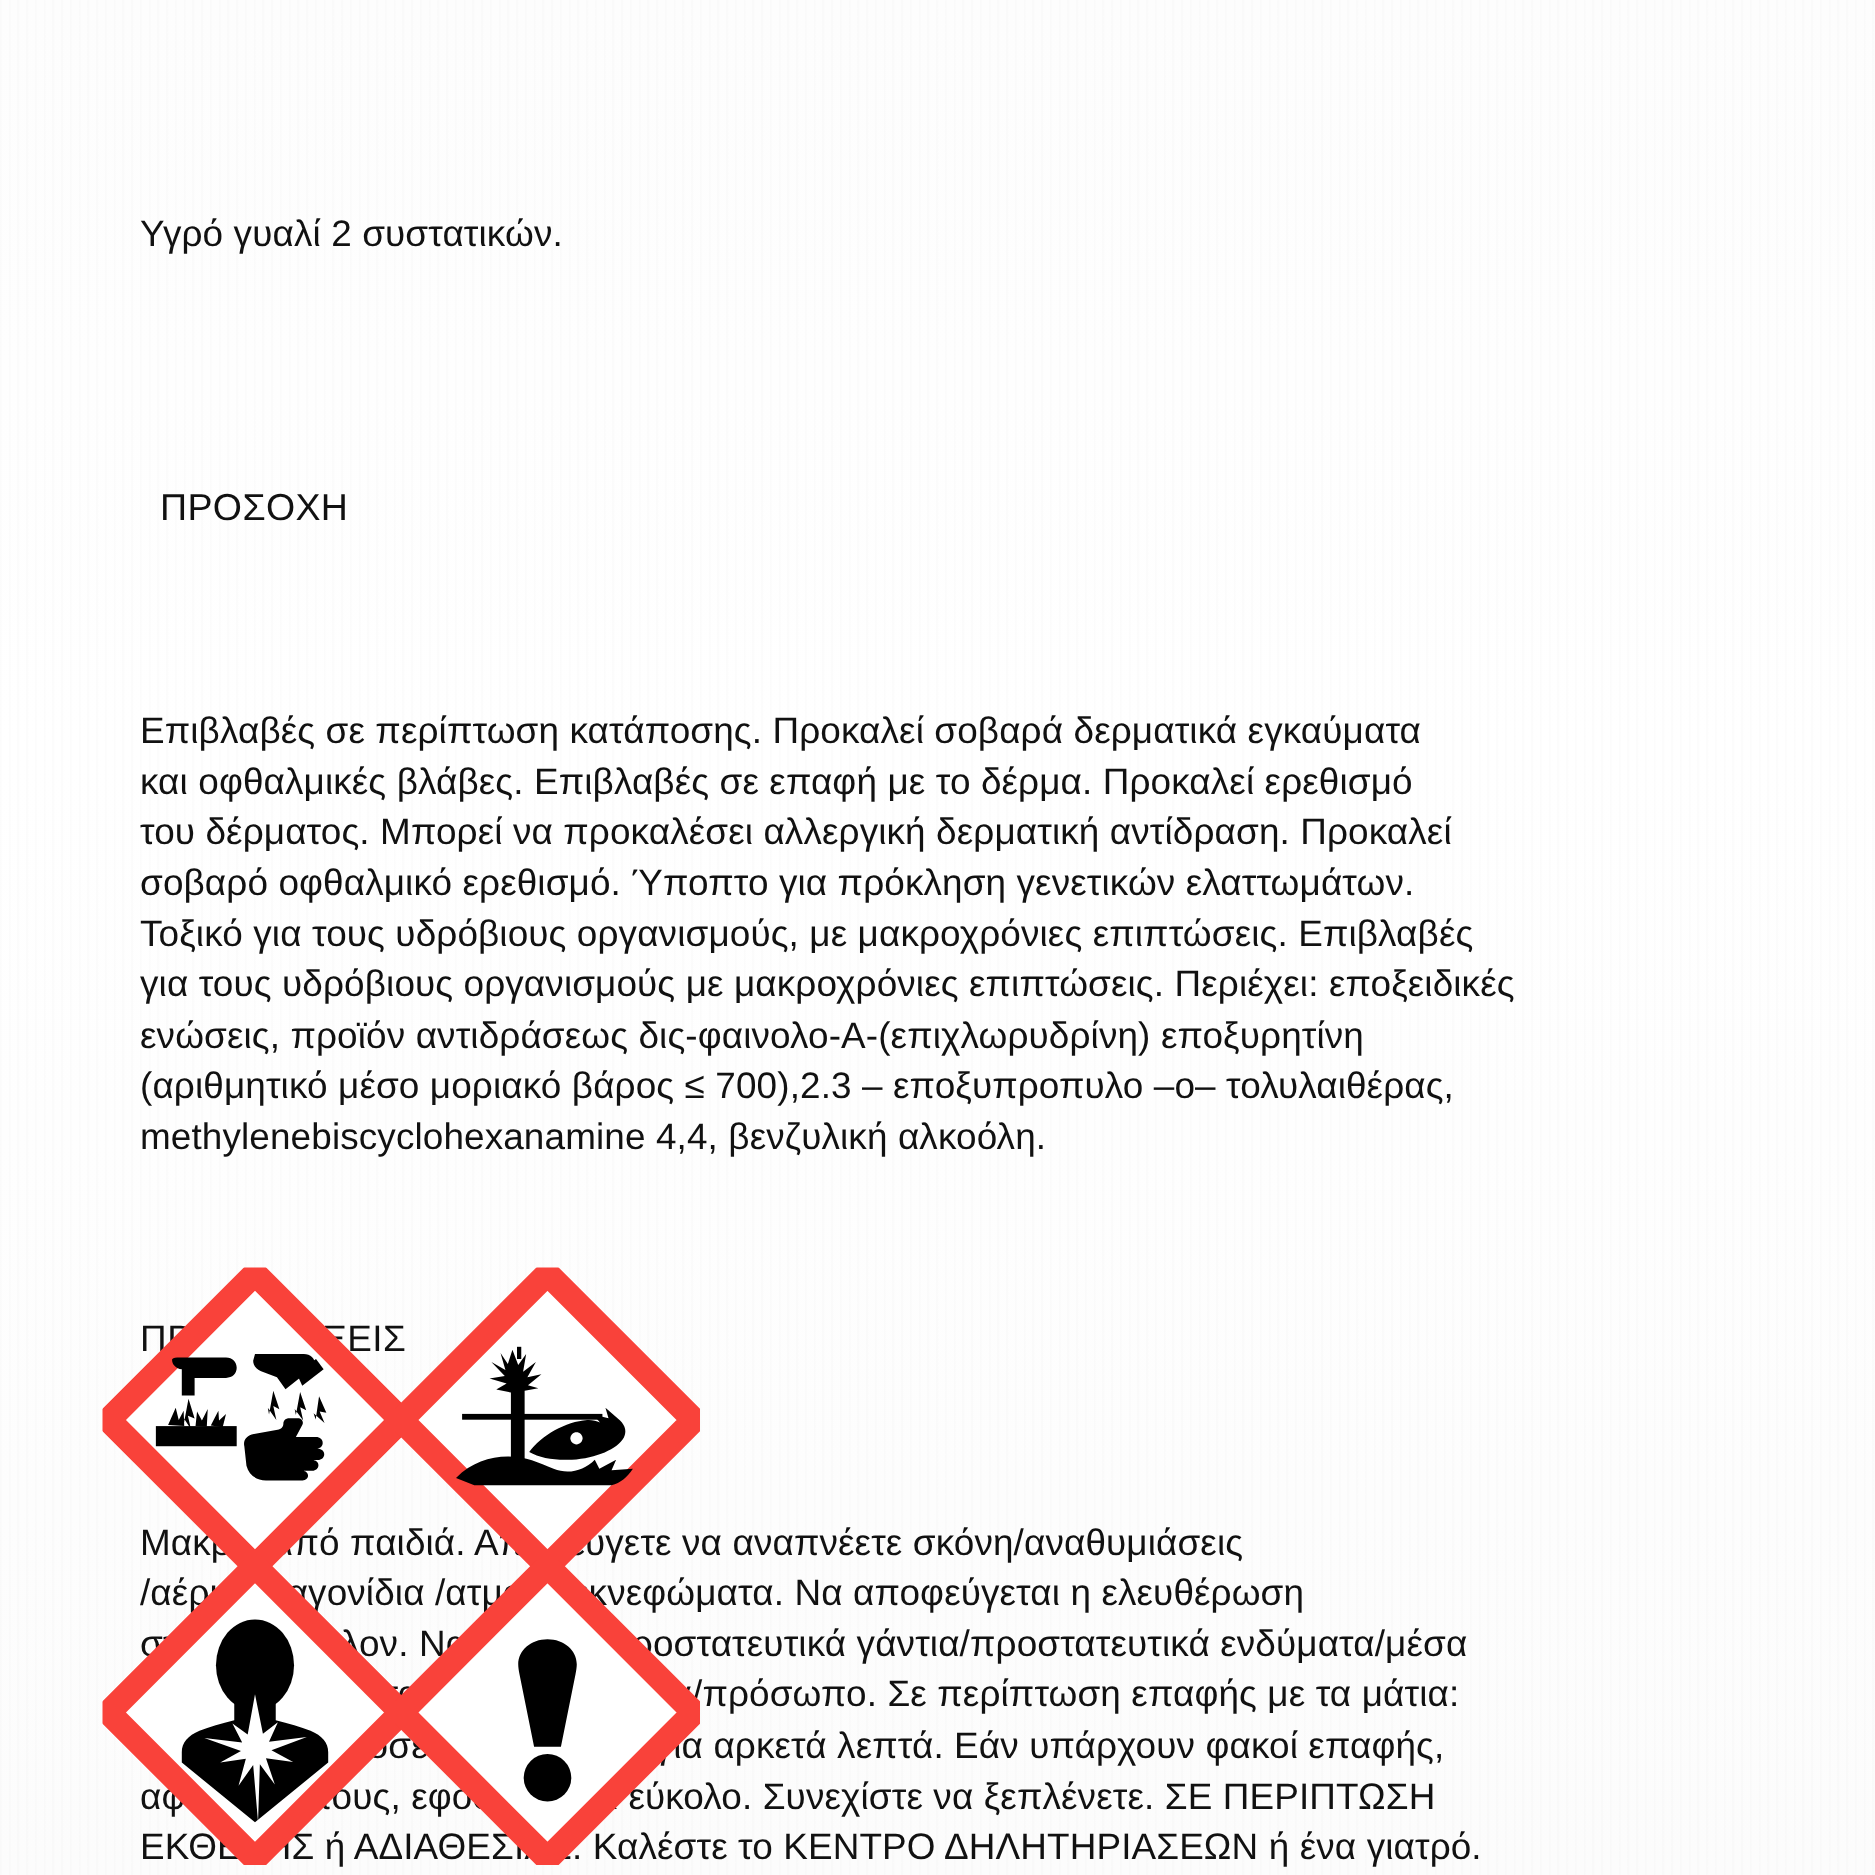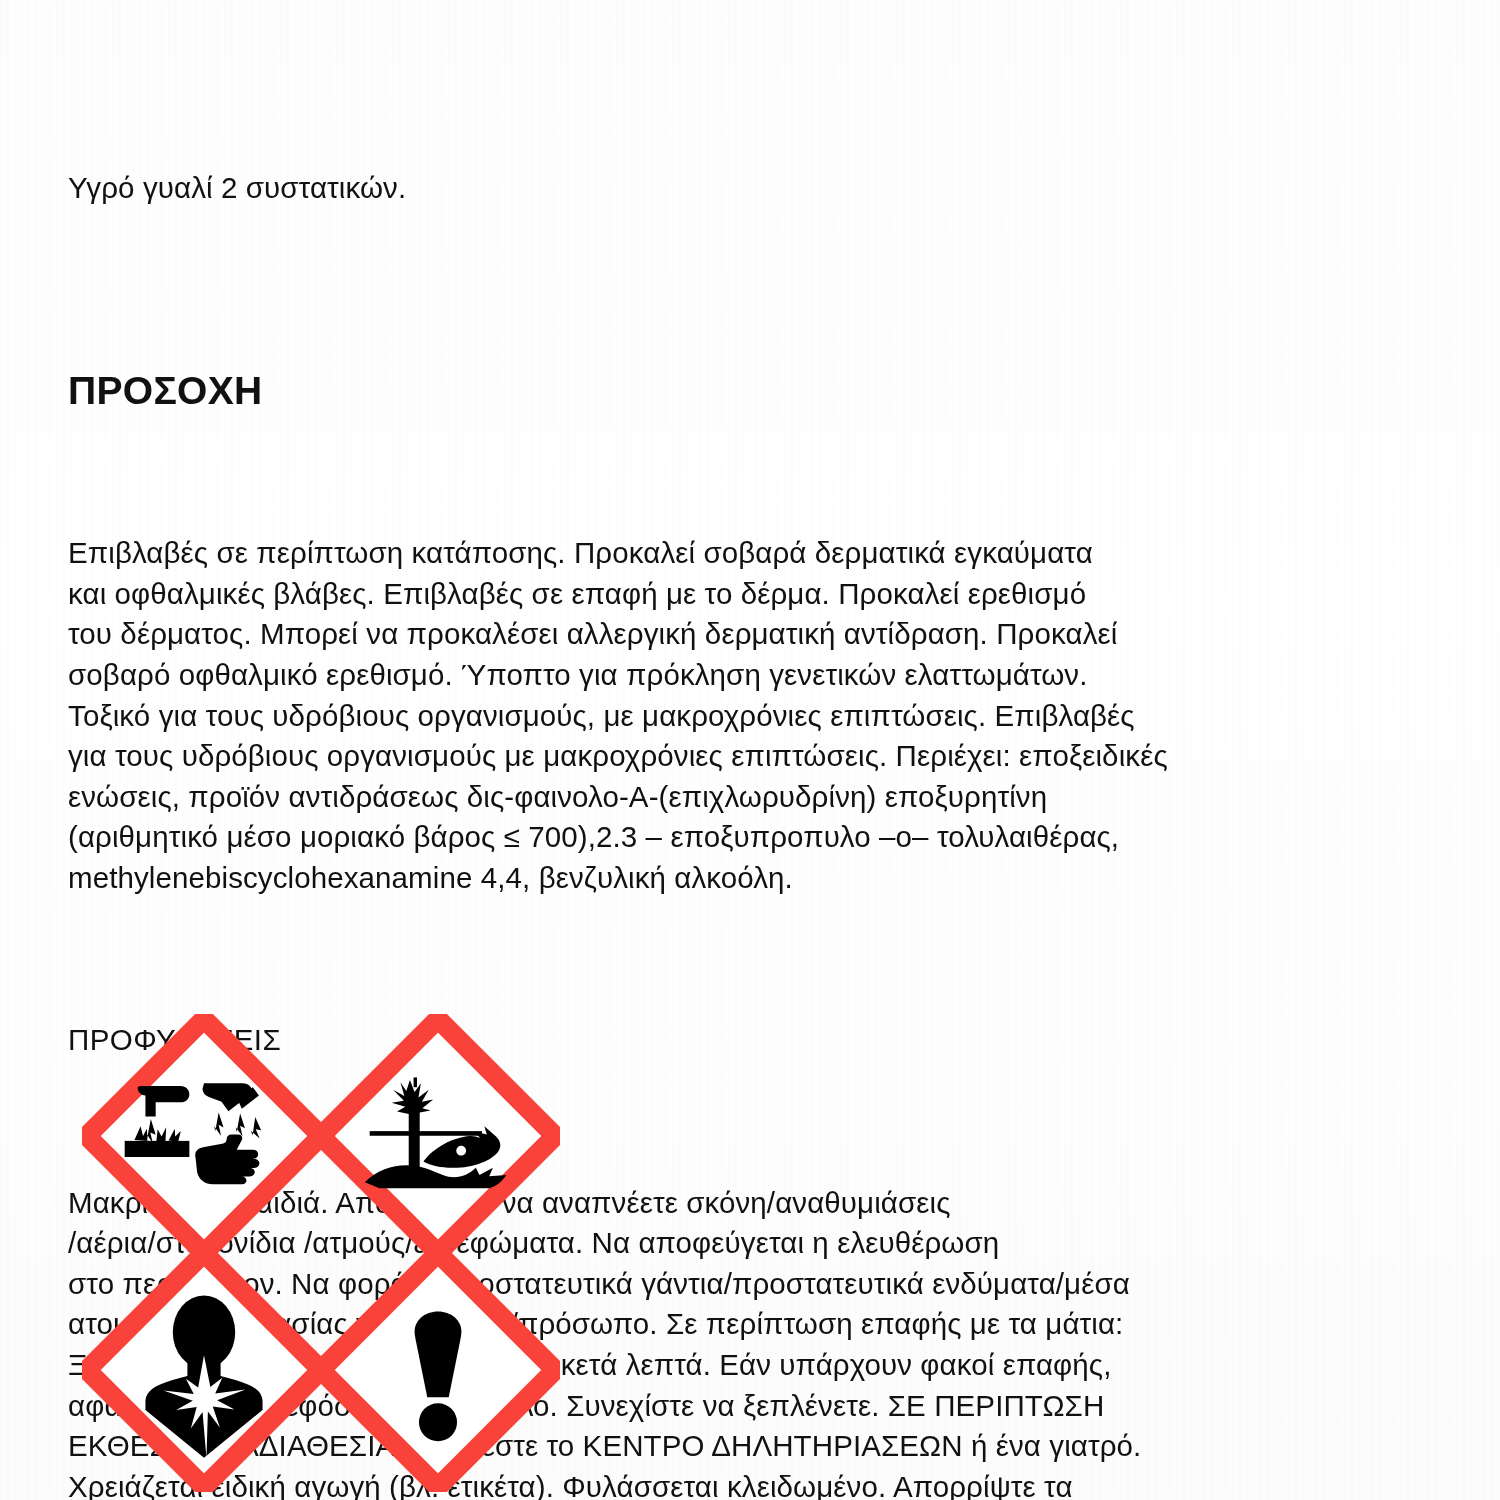--- a/index.html
+++ b/index.html
@@ -28,37 +28,37 @@
         rgba(0,0,0,0.000) 7px),
       linear-gradient(180deg, #fdfdfd 0%, #ffffff 40%, #fcfcfc 100%);
     z-index: 0;
   }
   .label-sheet {
     position: relative;
     z-index: 1;
     width: 1348px;
     height: 1500px;
     box-sizing: border-box;
-    padding: 46px 90px 0 68px;
+    padding: 46px 90px 0 112px;
   }
   .text-block {
     color: #111111;
     font-size: 29.5px;
     line-height: 40.6px;
     letter-spacing: 0.1px;
     white-space: pre-wrap;
   }
   .para {
     margin: 0;
     white-space: pre-wrap;
   }
   .heading-bold {
-    margin: 0;
-    font-weight: bold;
-    font-size: 39px;
+    margin: 16px;
+    font-weight: normal;
+    font-size: 30px;
     line-height: 40.6px;
     letter-spacing: 0.3px;
   }
   .heading-plain {
     margin: 0;
     font-weight: normal;
     font-size: 29.5px;
     line-height: 40.6px;
     letter-spacing: 0.4px;
   }

